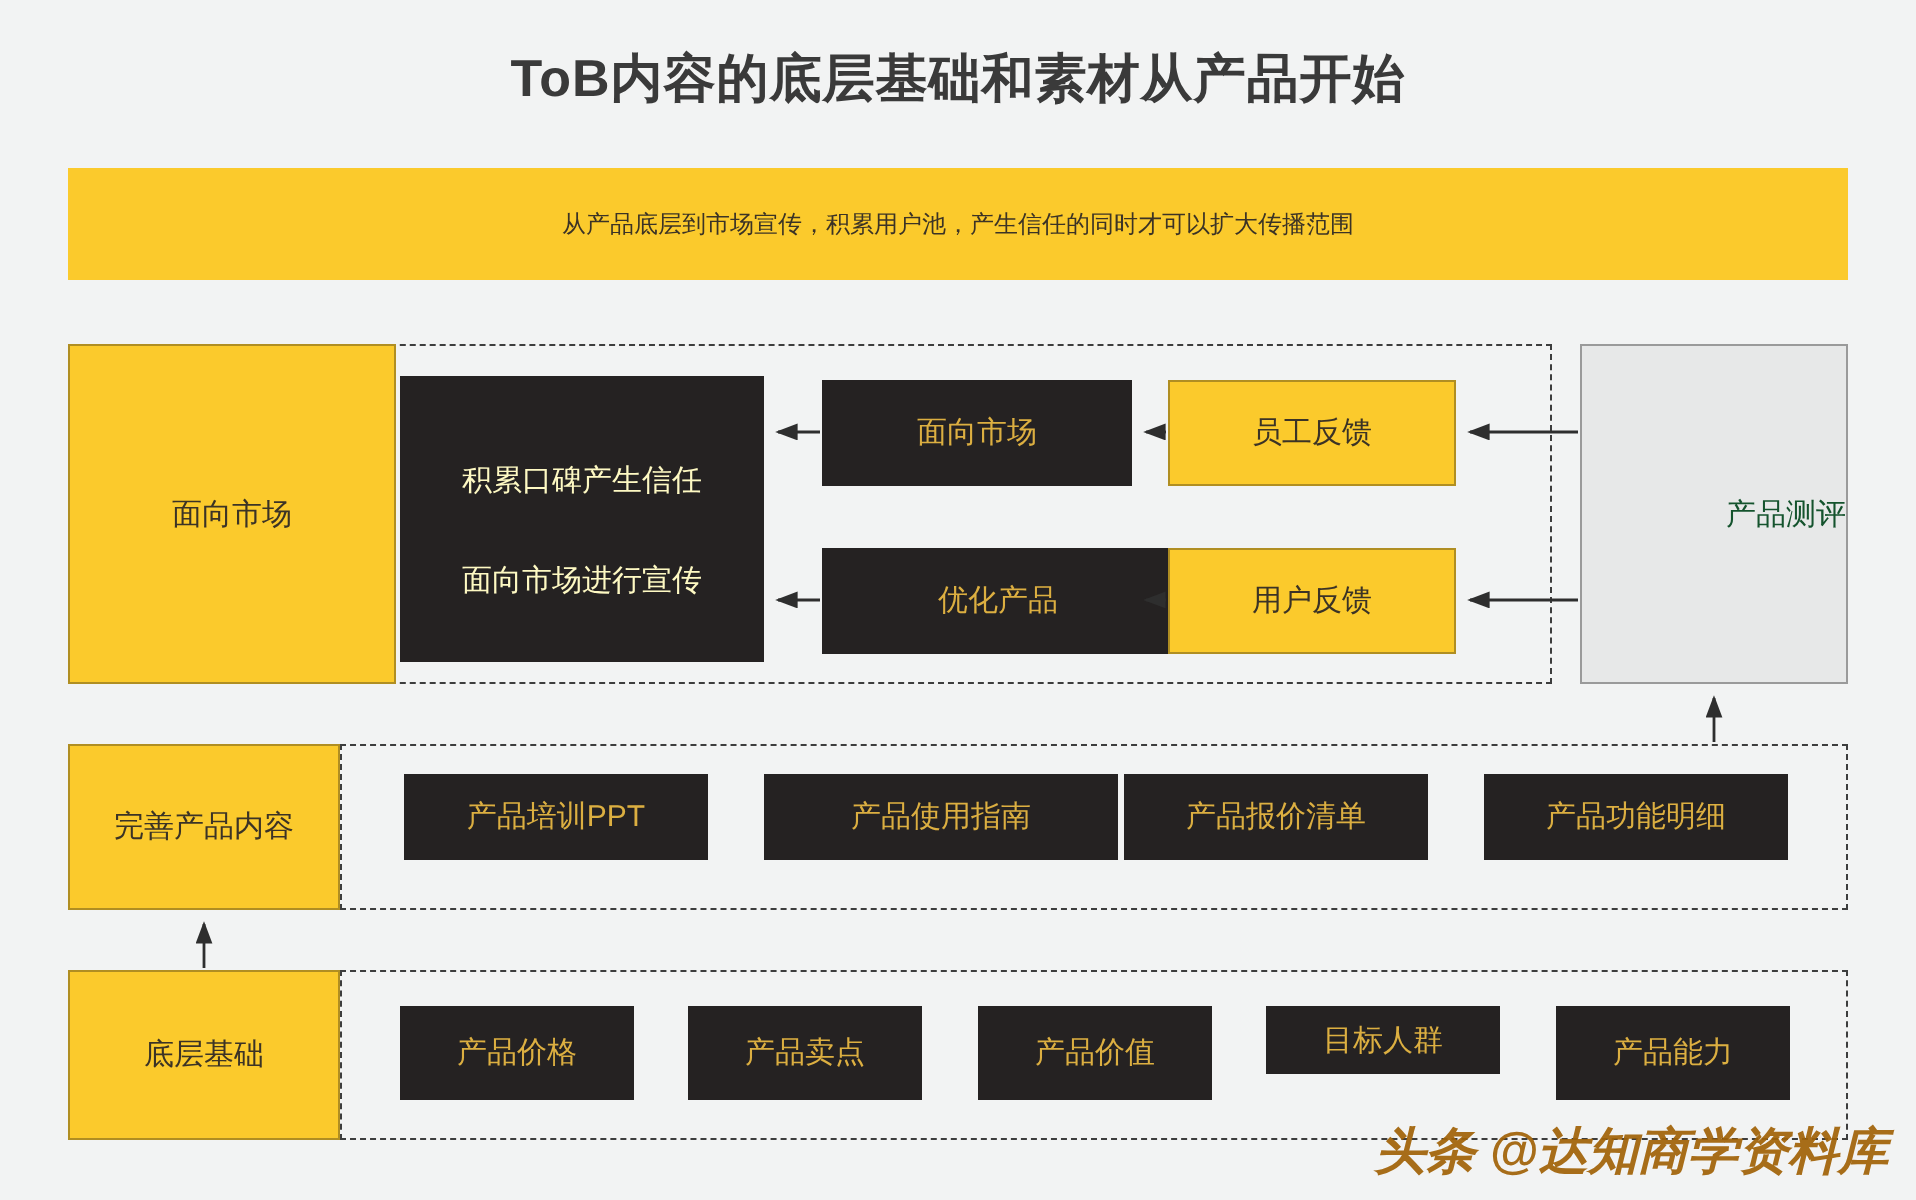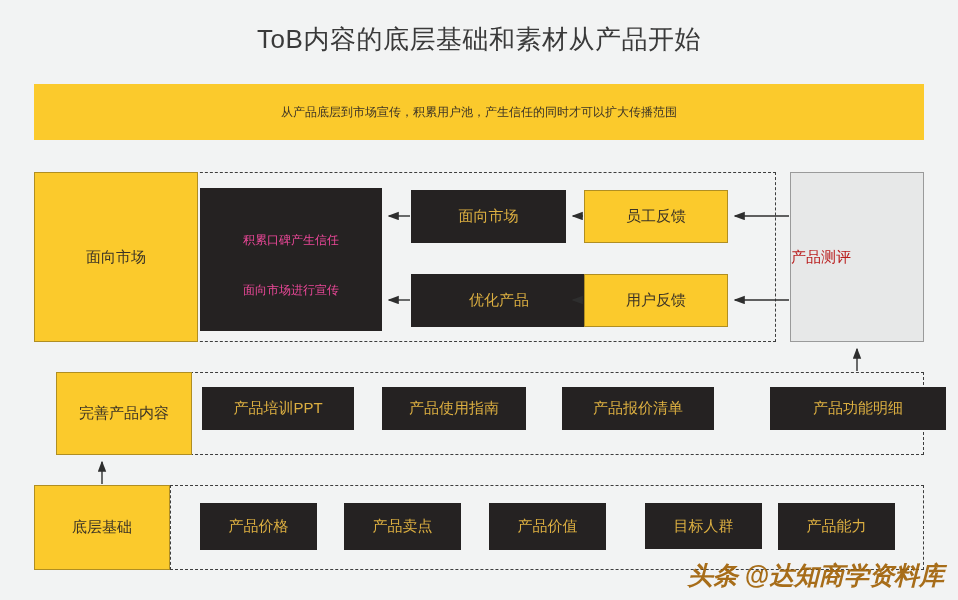--- a/index.html
+++ b/index.html
@@ -24,21 +24,21 @@
   }
 
   
   .page-title {
     position: absolute;
     left: 0;
     top: 22px;
     width: 958px;
     text-align: center;
     font-size: 26px;
-    font-weight: normal;
+    font-weight: bold;
     color: #3a3a3a;
     letter-spacing: 0.5px;
     white-space: nowrap;
   }
 
   
   .banner {
     position: absolute;
     left: 34px;
     top: 84px;
@@ -78,36 +78,36 @@
     font-size: 15px;
     box-sizing: border-box;
     white-space: nowrap;
   }
   .gbox {
     position: absolute;
     background: #e7e8e8;
     border: 1px solid #9a9a9a;
     display: flex;
     align-items: center;
-    justify-content: flex-start;
-    color: #b91c1c;
+    justify-content: flex-end;
+    color: #14532d;
     font-size: 15px;
     box-sizing: border-box;
     white-space: nowrap;
   }
 
   
   .dbox.two-line {
     flex-direction: column;
     justify-content: space-around;
     padding: 22px 0;
   }
   .dbox.two-line .line {
-    font-size: 12px;
-    color: #ec4899;
+    font-size: 15px;
+    color: #fef9c3;
     white-space: nowrap;
     margin-top: 12px;
   }
 
   
   .dashed {
     position: absolute;
     border: 1.5px dashed #3d3d3d;
     box-sizing: border-box;
     background: transparent;
@@ -174,53 +174,53 @@
   <div class="ybox" style="left:584px; top:274px; width:144px; height:53px;">
     <span>用户反馈</span>
   </div>
 
   <div class="gbox" style="left:790px; top:172px; width:134px; height:170px;">
     <span>产品测评</span>
   </div>
 
   <div class="dashed" style="left:170px; top:372px; width:754px; height:83px;"></div>
 
-  <div class="ybox" style="left:34px; top:372px; width:136px; height:83px;margin-left:22px;">
+  <div class="ybox" style="left:34px; top:372px; width:136px; height:83px;">
     <span>完善产品内容</span>
   </div>
 
   <div class="dbox" style="left:202px; top:387px; width:152px; height:43px;">
     <span>产品培训PPT</span>
   </div>
-  <div class="dbox" style="left:382px; top:387px; width:144px; height:43px;">
+  <div class="dbox" style="left:382px; top:387px; width:177px; height:43px;">
     <span>产品使用指南</span>
   </div>
   <div class="dbox" style="left:562px; top:387px; width:152px; height:43px;">
     <span>产品报价清单</span>
   </div>
-  <div class="dbox" style="left:742px; top:387px; width:176px; height:43px;margin-left:28px;">
+  <div class="dbox" style="left:742px; top:387px; width:152px; height:43px;">
     <span>产品功能明细</span>
   </div>
 
   <div class="dashed" style="left:170px; top:485px; width:754px; height:85px;"></div>
 
   <div class="ybox" style="left:34px; top:485px; width:136px; height:85px;">
     <span>底层基础</span>
   </div>
 
   <div class="dbox" style="left:200px; top:503px; width:117px; height:47px;">
     <span>产品价格</span>
   </div>
   <div class="dbox" style="left:344px; top:503px; width:117px; height:47px;">
     <span>产品卖点</span>
   </div>
   <div class="dbox" style="left:489px; top:503px; width:117px; height:47px;">
     <span>产品价值</span>
   </div>
-  <div class="dbox" style="left:633px; top:503px; width:117px; height:46px;margin-left:12px;">
+  <div class="dbox" style="left:633px; top:503px; width:117px; height:34px;">
     <span>目标人群</span>
   </div>
   <div class="dbox" style="left:778px; top:503px; width:117px; height:47px;">
     <span>产品能力</span>
   </div>
 
   <svg id="arrows" viewBox="0 0 958 600" width="958" height="600">
     <defs>
       <marker id="ah" markerWidth="8" markerHeight="8" refX="7" refY="3" orient="auto" markerUnits="strokeWidth">
         <path d="M0,0 L8,3 L0,6 z" fill="#2e2e2e"></path>

